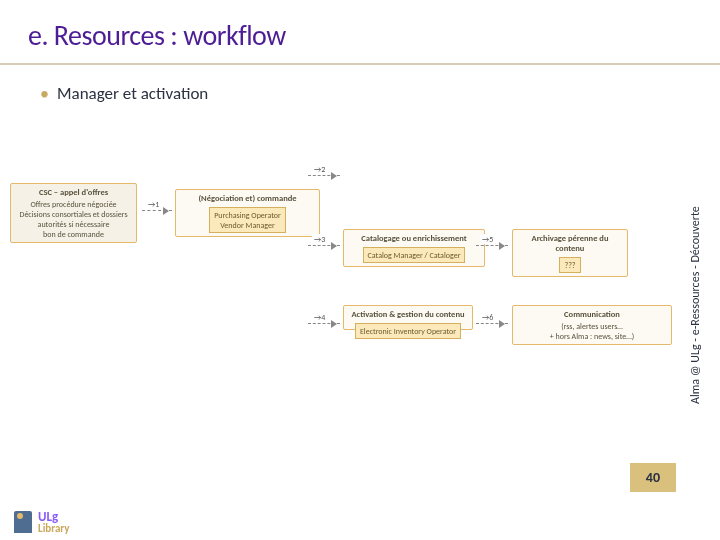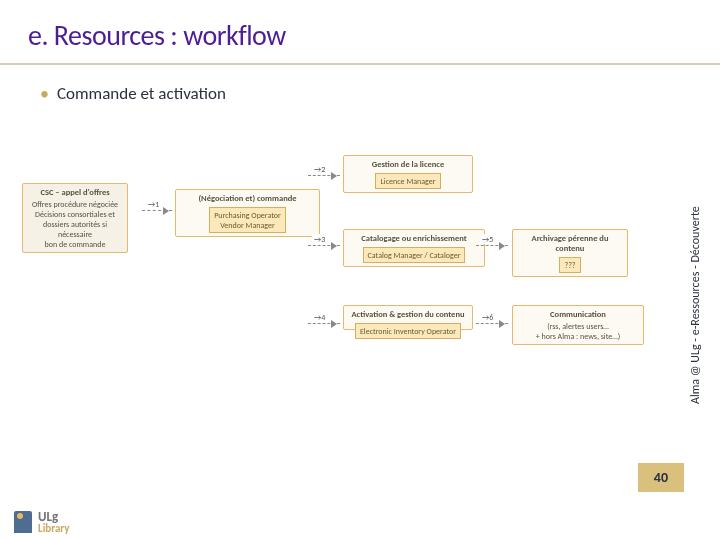--- a/index.html
+++ b/index.html
@@ -10,78 +10,74 @@
   .bullet { font-size: 17px; color: #2a3140; display: flex; align-items: center; gap: 8px; }
   .bullet-dot { color: #c9a95e; font-size: 18px; line-height: 1; }
   .diagram { position: absolute; top: 155px; left: 10px; width: 660px; height: 290px; }
   .node { position: absolute; border: 1px solid #e6b86b; border-radius: 2px; background: #fcfaf2; padding: 3px 4px; text-align: center; font-size: 8px; color: #58513c; }
   .node-title { font-weight: 700; font-size: 8.5px; margin-bottom: 2px; color: #58513c; }
   .role-box { border: 1px solid #d4b05c; background: #fbe9bb; font-size: 8px; padding: 2px 4px; margin: 2px auto 0; display: inline-block; color: #6b5a2a; }
   .arrow { position: absolute; height: 0; border-top: 1px dashed #888; }
   .arrow::after { content: ""; position: absolute; right: -1px; top: -4px; border: 4px solid transparent; border-left: 6px solid #888; }
   .arrow .lbl { position: absolute; top: -12px; left: 4px; font-size: 8px; color: #555; background: #fff; padding: 0 2px; }
   .sidebar { position: absolute; right: 12px; top: 165px; width: 20px; height: 280px; writing-mode: vertical-rl; transform: rotate(180deg); font-size: 12px; color: #2a3140; text-align: center; }
-  .page-num { position: absolute; right: 36px; bottom: 48px; background: #d9c07d; color: #2a3140; font-weight: 700; font-size: 14px; padding: 6px 16px; }
+  .page-num { position: absolute; right: 44px; bottom: 48px; background: #d9c07d; color: #2a3140; font-weight: 700; font-size: 14px; padding: 6px 16px; }
   .logo { position: absolute; left: 14px; bottom: 6px; display: flex; align-items: center; gap: 6px; }
   .logo-mark { width: 18px; height: 22px; background: #4e6d91; border-radius: 2px 2px 0 0; position: relative; }
   .logo-mark::before { content: ""; position: absolute; top: 2px; left: 3px; width: 6px; height: 6px; background: #e6b86b; border-radius: 50%; }
   .logo-text { display: flex; flex-direction: column; line-height: 1; }
-  .logo-ulg { color: #737373; font-weight: 700; font-size: 13px; }
+  .logo-ulg { color: #8b5cf6; font-weight: 700; font-size: 13px; }
   .logo-lib { color: #c9a95e; font-weight: 700; font-size: 11px; }
 </style>
 </head>
 <body>
 
 <div class="title-bar">
   <h1 class="title">e. Resources : workflow</h1>
 </div>
 
 <div class="bullet-area">
   <div class="bullet">
     <span class="bullet-dot">•</span>
-    <span>Commande et activation</span>
+    <span>Manager et activation</span>
   </div>
 </div>
 
 <div class="diagram">
 
-  <div class="node" style="left:12px;top:28px;width:106px;background:#f5f1e6;">
+  <div class="node" style="left:0;top:28px;width:127px;background:#f5f1e6;">
     <div class="node-title">CSC – appel d'offres</div>
     <div style="white-space:pre-line;">Offres procédure négociée
 Décisions consortiales et dossiers autorités si nécessaire
 bon de commande</div>
   </div>
 
   <div class="node" style="left:165px;top:34px;width:145px;">
     <div class="node-title">(Négociation et) commande</div>
     <div class="role-box" style="white-space:pre-line;">Purchasing Operator
 Vendor Manager</div>
   </div>
 
-  <div class="node" style="left:333px;top:0;width:130px;">
-    <div class="node-title">Gestion de la licence</div>
-    <div class="role-box">Licence Manager</div>
-  </div>
 
   <div class="node" style="left:333px;top:74px;width:142px;">
     <div class="node-title">Catalogage ou enrichissement</div>
     <div class="role-box">Catalog Manager / Cataloger</div>
   </div>
 
   <div class="node" style="left:333px;top:150px;width:130px;height:25px;">
     <div class="node-title">Activation &amp; gestion du contenu</div>
     <div class="role-box">Electronic Inventory Operator</div>
   </div>
 
   <div class="node" style="left:502px;top:74px;width:116px;">
     <div class="node-title">Archivage pérenne du contenu</div>
     <div class="role-box">???</div>
   </div>
 
-  <div class="node" style="left:502px;top:150px;width:132px;text-align:center;">
+  <div class="node" style="left:502px;top:150px;width:160px;text-align:center;">
     <div class="node-title">Communication</div>
     <div style="white-space:pre-line;">(rss, alertes users…
 + hors Alma : news, site…)</div>
   </div>
 
   <div class="arrow" style="left:132px;top:55px;width:30px;">
       <span class="lbl">→1</span>
     </div>
   <div class="arrow" style="left:298px;top:20px;width:32px;">
       <span class="lbl">→2</span>

